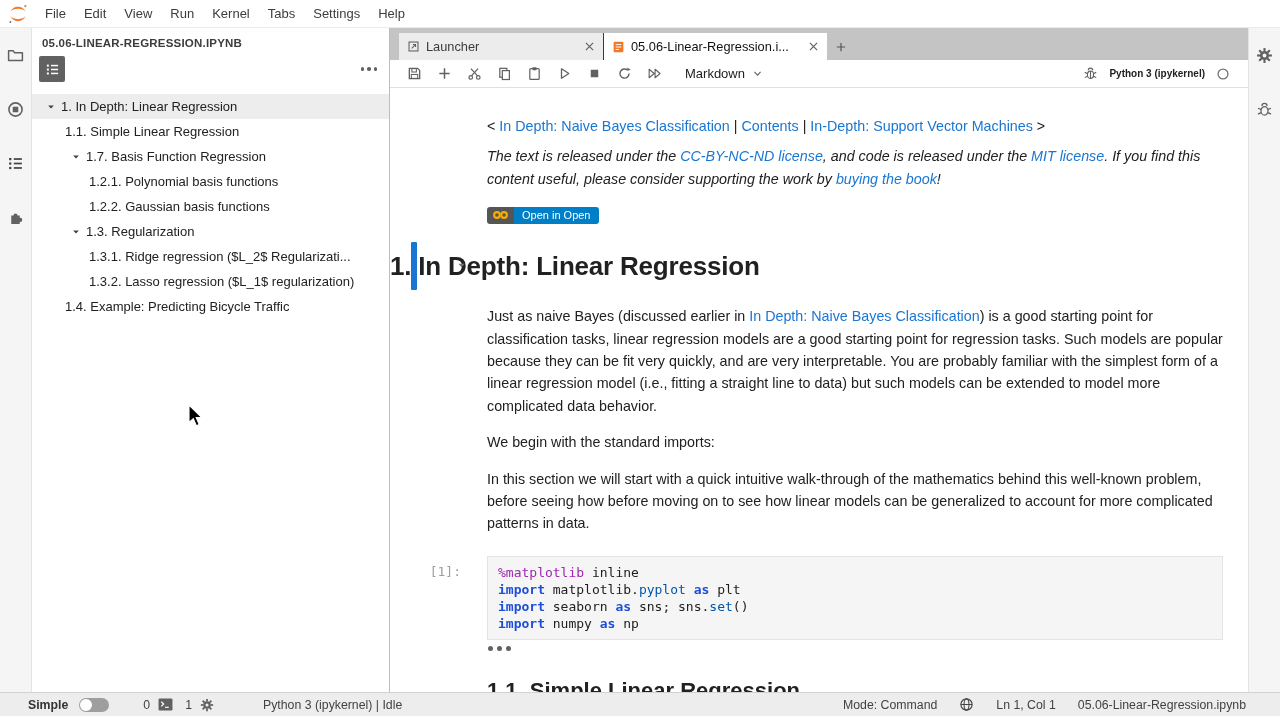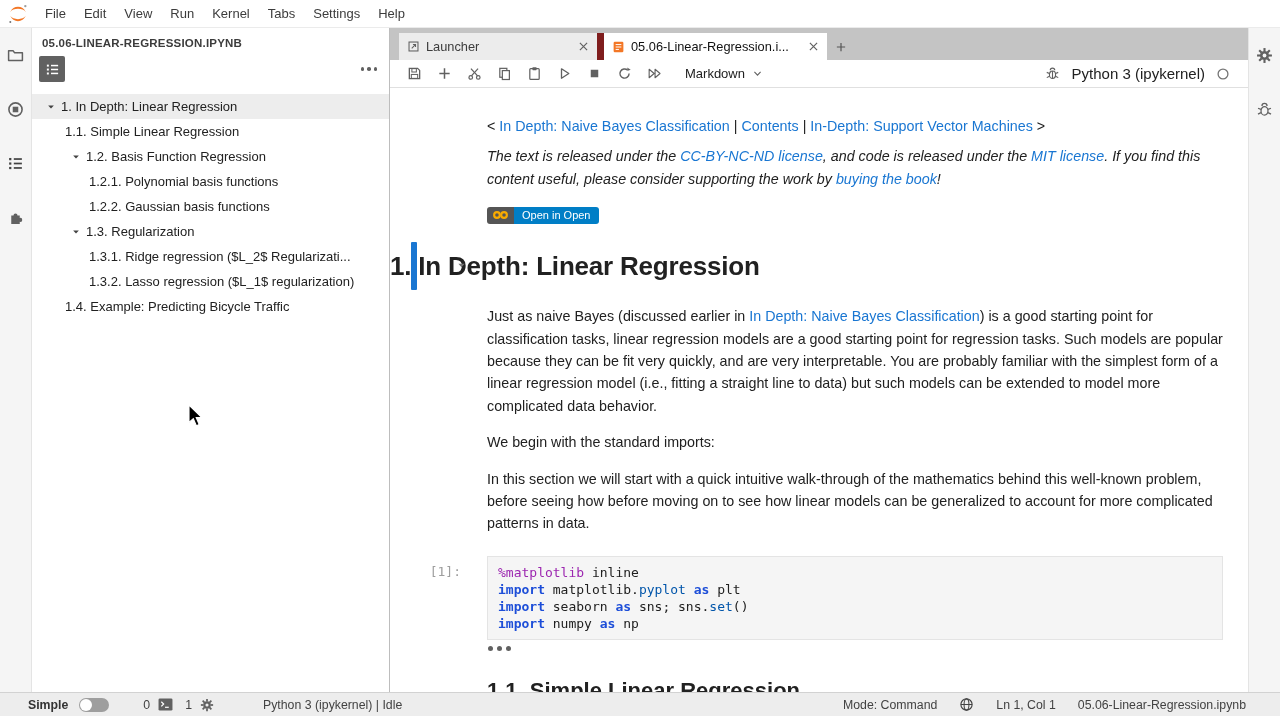--- a/index.html
+++ b/index.html
@@ -29,32 +29,32 @@
   .toc-tree { padding-top:8px; font-size:13px; }
   .toc-row { height:25px; display:flex; align-items:center; white-space:nowrap; overflow:hidden; }
   .toc-row.active { background:#ededed; }
   .toc-caret { width:12px; margin-right:3px; display:flex; align-items:center; }
   .pl1 { padding-left:14px; } .pl2 { padding-left:33px; } .pl2c { padding-left:39px; } .pl3 { padding-left:57px; }
 
   
   .work-area { flex:1; min-width:0; display:flex; flex-direction:column; background:#fff; }
   .tabbar { flex:0 0 32px; background:#c4c4c4; display:flex; align-items:flex-end; padding-left:9px; }
   .tab { height:27px; display:flex; align-items:center; gap:6px; padding:0 8px; font-size:12.8px; }
-  .tab-launcher { width:205px; background:#ececec; border-right:7px solid #7f1d1d; color:#3c3c3c; }
+  .tab-launcher { width:205px; background:#ececec; border-right:1px solid #7f1d1d; color:#3c3c3c; }
   .tab-active { width:223px; background:#fff; color:#111; }
   .tab-label { flex:1; overflow:hidden; white-space:nowrap; }
   .tab-close { width:12px; height:12px; display:flex; align-items:center; justify-content:center; }
   .tab-plus { width:28px; height:27px; display:flex; align-items:center; justify-content:center; }
 
   
   .nb-toolbar { flex:0 0 28px; background:#fff; border-bottom:1px solid #e0e0e0; display:flex; align-items:center; gap:14px; padding:0 18px 0 16px; }
   .tb-btn { width:16px; height:16px; display:flex; align-items:center; justify-content:center; flex:0 0 auto; }
   .cell-type-select { display:flex; align-items:center; gap:7px; margin-left:9px; font-size:13px; color:#212121; }
   .toolbar-right { margin-left:auto; display:flex; align-items:center; gap:11px; }
-  .kernel-name { font-size:15px; font-weight:400; color:#212121; }
+  .kernel-name { font-size:10px; font-weight:700; color:#212121; }
 
   
   .nb-content { flex:1; overflow:hidden; background:#fff; position:relative; padding-top:8px; }
   .cell { position:relative; padding-left:97px; padding-right:25px; }
   .md-body { font-size:14.3px; line-height:22.4px; color:#212121; max-width:740px; }
   .md-link { color:#1976d2; text-decoration:none; cursor:pointer; }
   .cell-license { margin-top:8px; font-style:italic; }
   .cell-nav { margin-top:19px; }
   .cell-colab { margin-top:16px; }
   .colab-badge { display:inline-flex; height:17px; border-radius:3px; overflow:hidden; font-size:11px; line-height:17px; }
@@ -176,21 +176,21 @@
         </div>
         <div class="toc-row pl2">
           <span>1.1. Simple Linear Regression</span>
         </div>
         <div class="toc-row pl2c">
           <span class="toc-caret">
             <svg width="10" height="10" viewBox="0 0 16 16">
                 <path d="M3.5 5.5 L8 10.5 L12.5 5.5 Z" fill="#424242"></path>
               </svg>
           </span>
-          <span>1.2. Basis Function Regression</span>
+          <span>1.7. Basis Function Regression</span>
         </div>
         <div class="toc-row pl3">
           <span>1.2.1. Polynomial basis functions</span>
         </div>
         <div class="toc-row pl3">
           <span>1.2.2. Gaussian basis functions</span>
         </div>
         <div class="toc-row pl2c">
           <span class="toc-caret">
             <svg width="10" height="10" viewBox="0 0 16 16">

